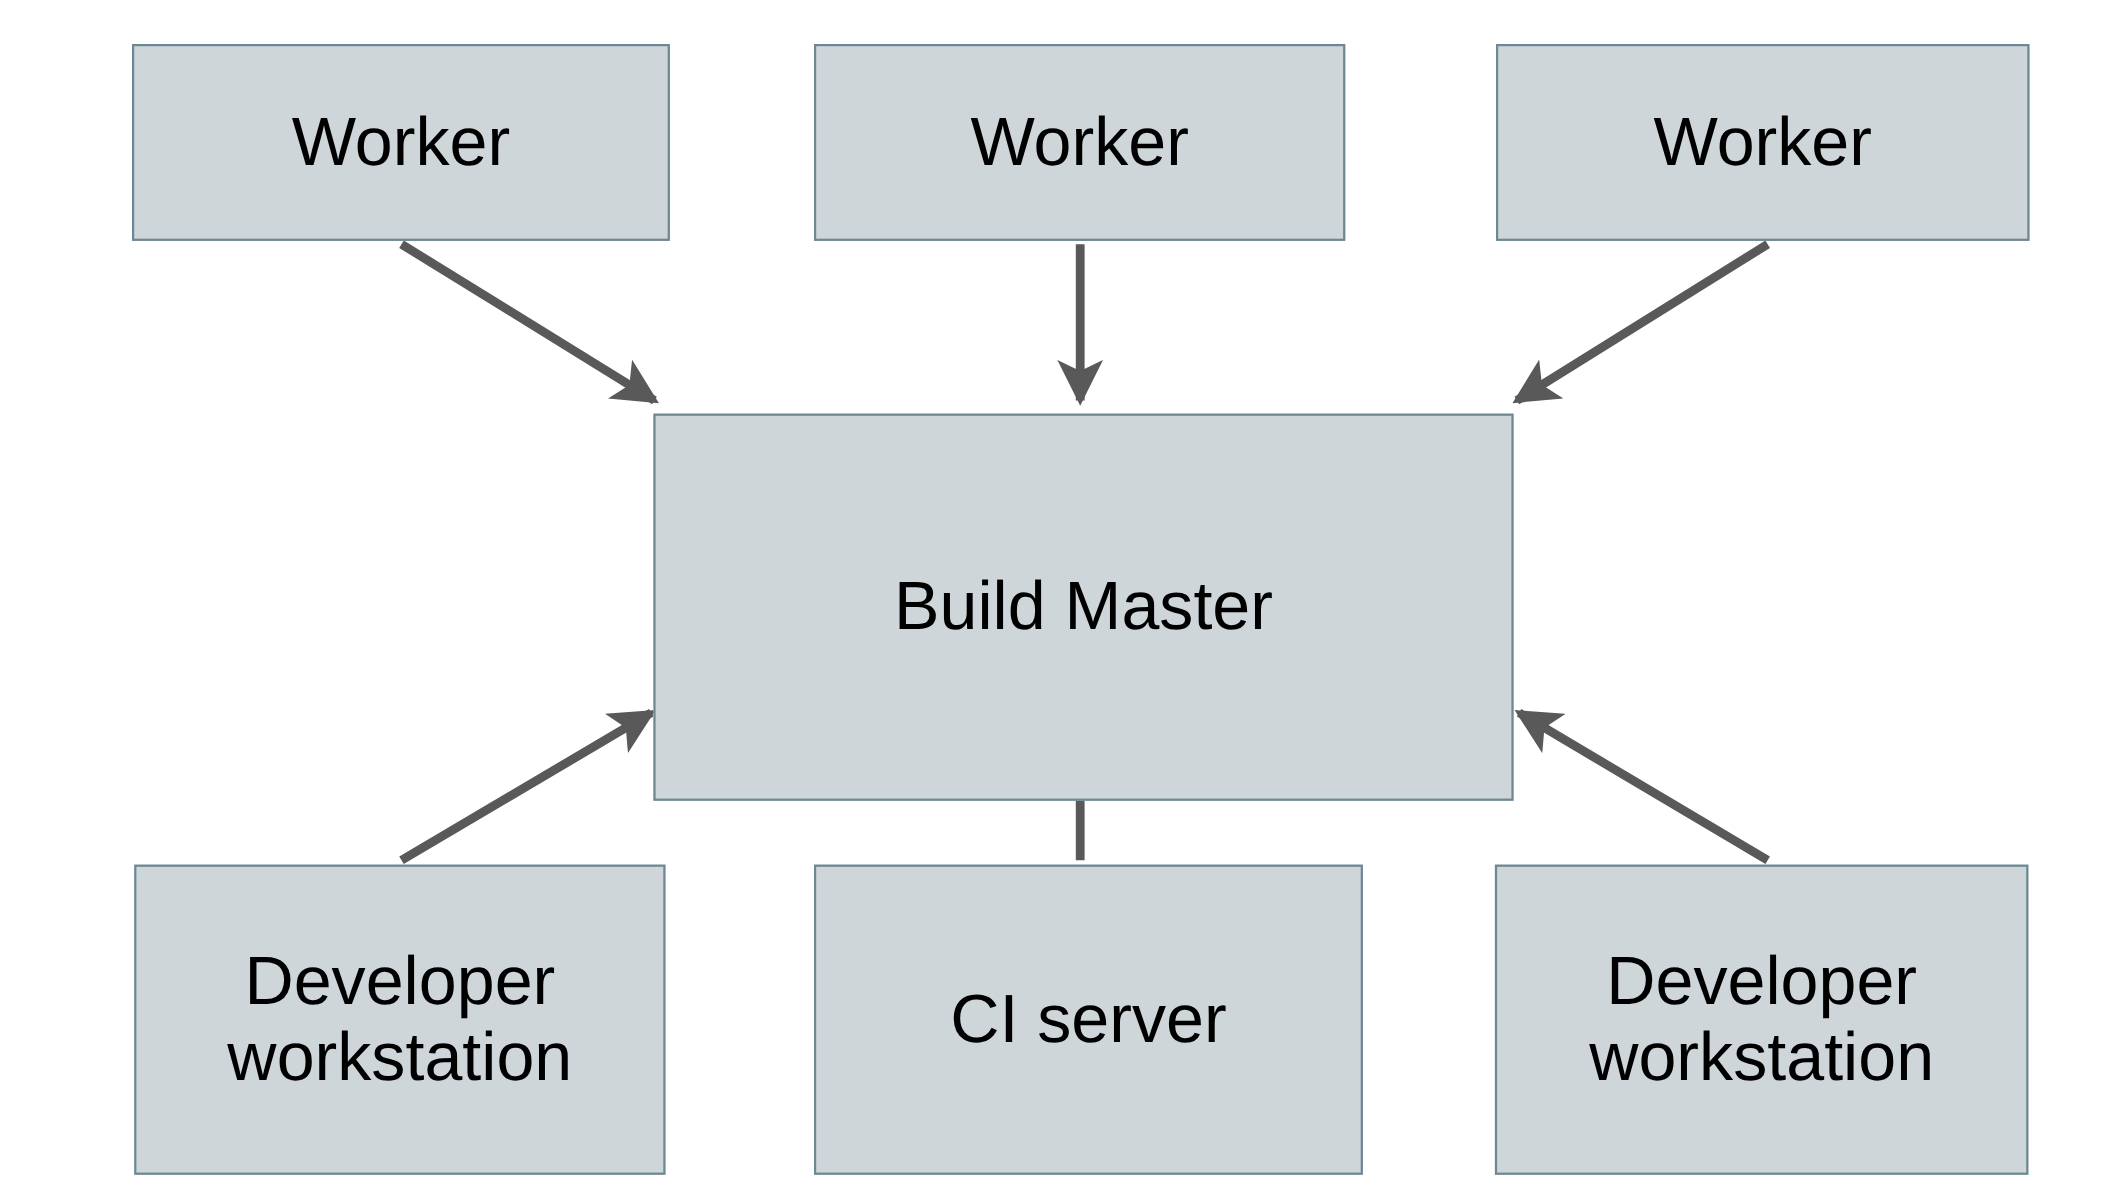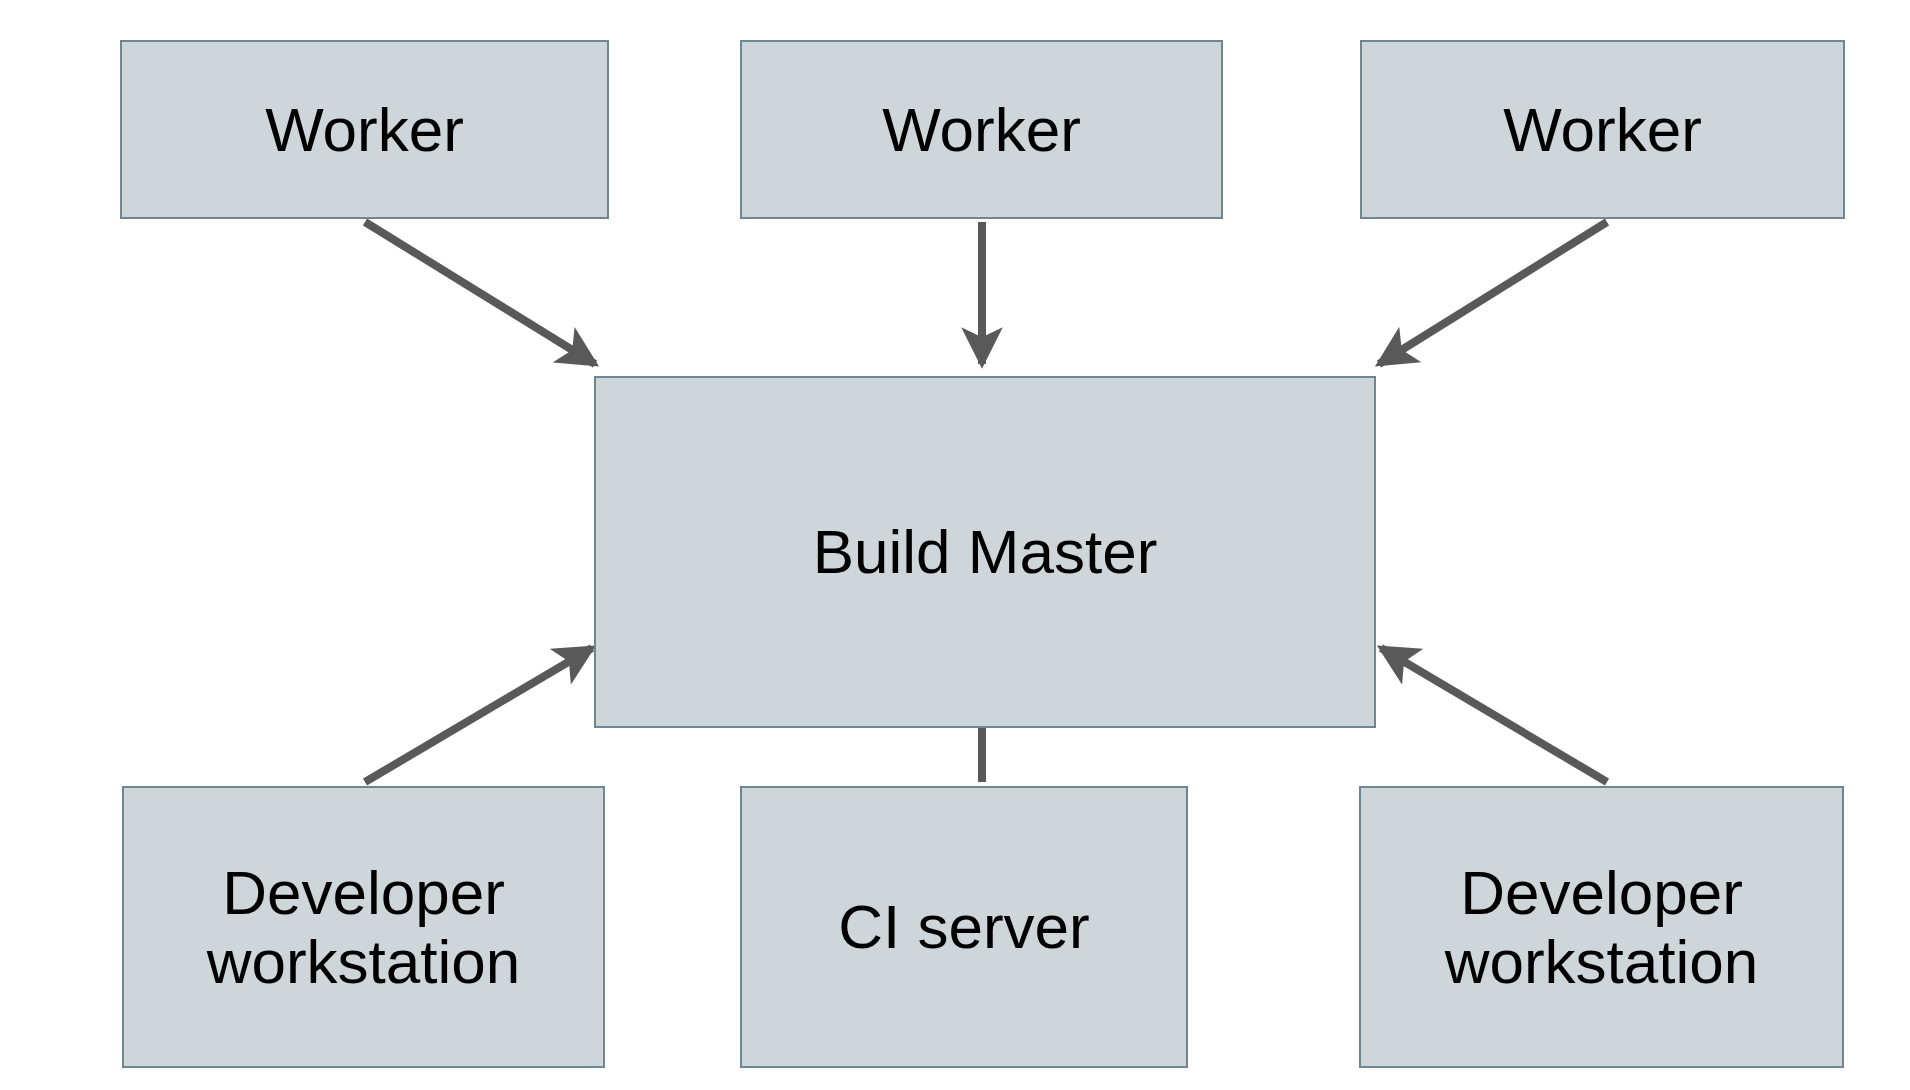--- a/index.html
+++ b/index.html
@@ -37,21 +37,21 @@
     white-space: pre-line;
   }
   
   #node-worker-1 { left: 120px;  top: 40px;  width: 489px; height: 179px; font-size: 62px; }
   #node-worker-2 { left: 740px;  top: 40px;  width: 483px; height: 179px; font-size: 62px; }
   #node-worker-3 { left: 1360px; top: 40px;  width: 485px; height: 179px; font-size: 62px; }
   
   #node-build-master { left: 594px; top: 376px; width: 782px; height: 352px; font-size: 62px; }
   
   #node-dev-ws-left  { left: 122px;  top: 786px; width: 483px; height: 282px; font-size: 62px; }
-  #node-ci-server    { left: 740px;  top: 786px; width: 448px; height: 282px; font-size: 62px; }
+  #node-ci-server    { left: 740px;  top: 786px; width: 499px; height: 282px; font-size: 62px; }
   #node-dev-ws-right { left: 1359px; top: 786px; width: 485px; height: 282px; font-size: 62px; }
 
   #edges {
     position: absolute;
     left: 0;
     top: 0;
     width: 1910px;
     height: 1090px;
     pointer-events: none;
   }

